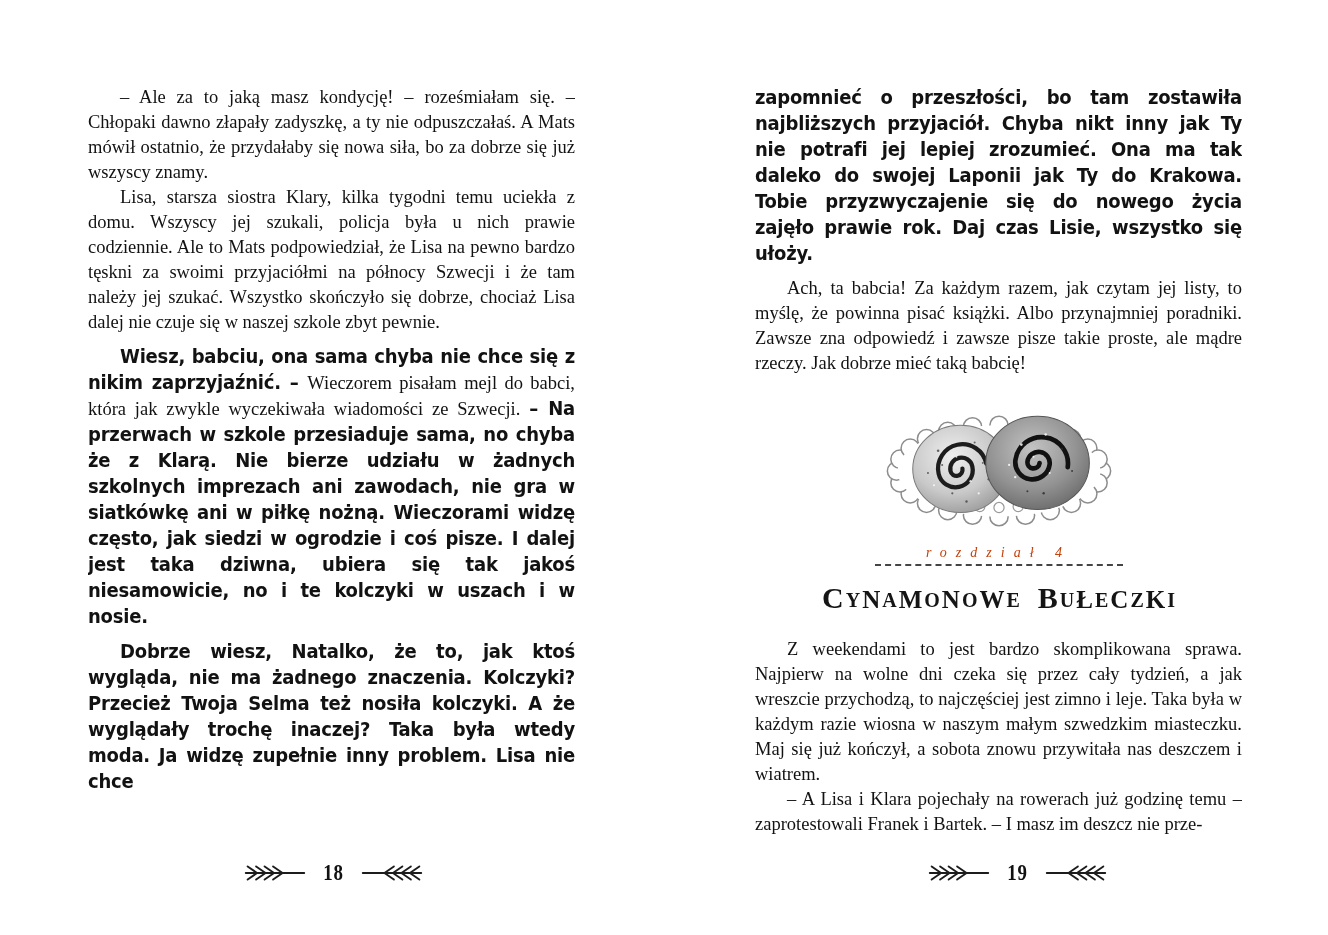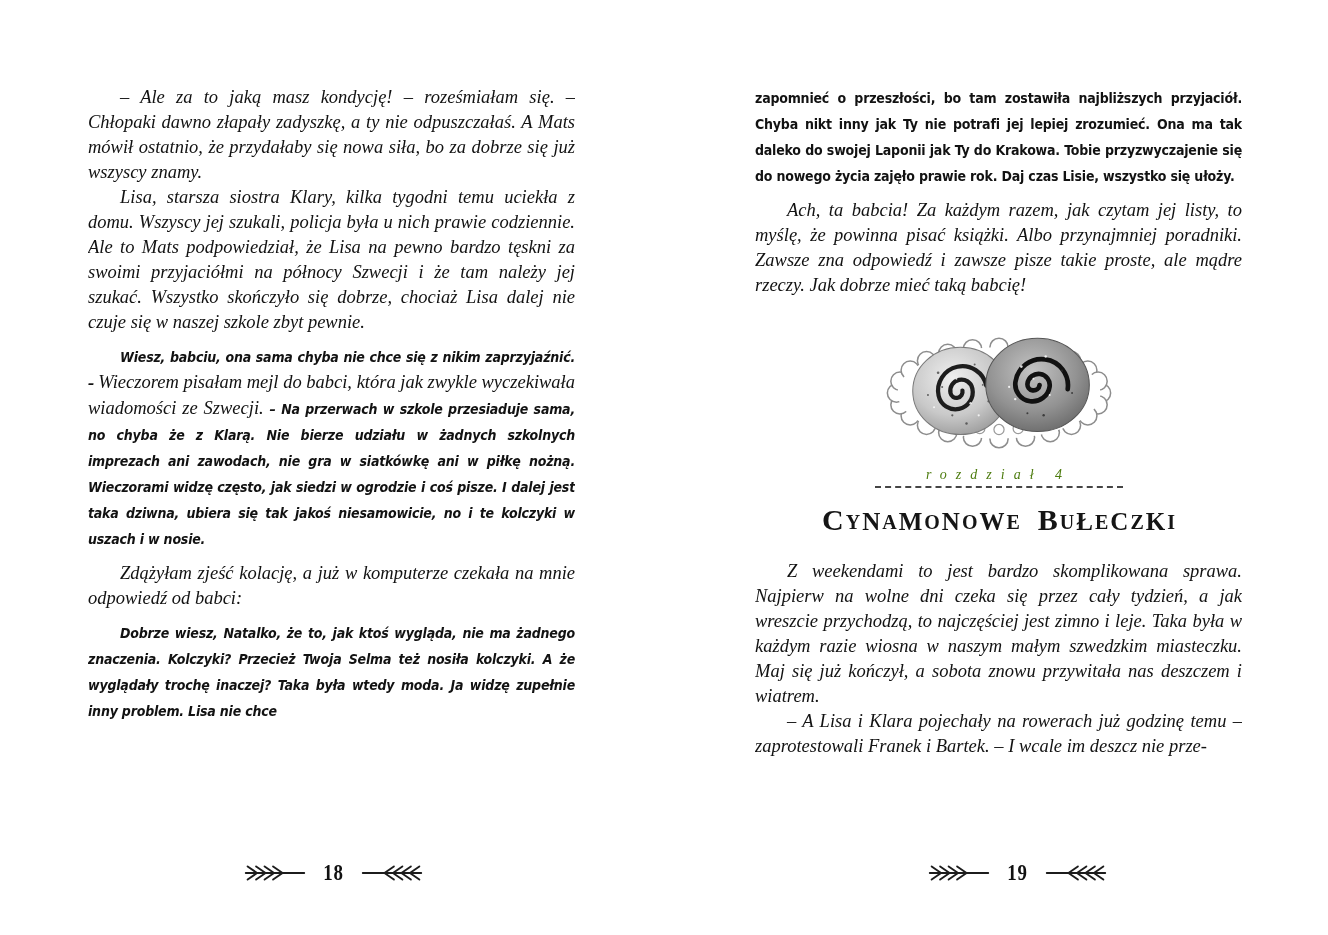--- a/index.html
+++ b/index.html
@@ -5,33 +5,33 @@
   html,body{margin:0;padding:0;}
   body{
     width:1328px;height:935px;background:#ffffff;position:relative;overflow:hidden;
     font-family:"Liberation Serif", serif;color:#121212;
   }
   .page{position:absolute;top:85px;width:487px;max-height:762px;overflow:hidden;}
   .page.left{left:88px;}
   .page.right{left:755px;}
 
   .para{margin:0;text-align:justify;line-height:25px;color:#121212;hyphens:auto;}
-  .para.indent{text-indent:32px;font-style:italic;}
+  .para.indent{text-indent:32px;}
   .para.gap{margin-top:9px;}
   .seg-serif{font-family:"Liberation Serif", serif;font-size:18.5px;}
   .seg-letter{
     font-family:"DejaVu Sans","Liberation Sans",sans-serif;
-    font-stretch:condensed;font-weight:700;font-size:14px;letter-spacing:-0.2px;
+    font-stretch:condensed;font-weight:700;font-size:20px;letter-spacing:-0.2px;
   }
 
   figure.illo{margin:26px 0 0;text-align:center;}
   .chapter-head{text-align:center;margin-top:2px;}
   .chapter-label{
     font-family:"Liberation Serif", serif;font-style:italic;
-    font-size:14px;letter-spacing:9px;color:#4d7c0f;white-space:nowrap;
+    font-size:14px;letter-spacing:9px;color:#c2410c;white-space:nowrap;
   }
   .chapter-rule{width:248px;margin:3px auto 9px;border-top:2.5px dashed #454545;height:0;}
   .chapter-title{margin:0 0 14px;line-height:44px;}
   .word{display:inline-block;margin:0 8px;white-space:nowrap;}
   .tl{display:inline-block;margin:0 1px;font-family:"Liberation Serif",serif;
       font-weight:700;text-transform:uppercase;color:#151515;}
   .tl-xl{font-size:30px;}
   .tl-lg{font-size:25px;}
   .tl-sm{font-size:20px;transform:translateY(-1px);}
 
@@ -56,21 +56,20 @@
   <symbol id="sprig" viewBox="0 0 70 20">
     <path d="M4 10 H66 M16 10 L6 3 M16 10 L6 17 M25 10 L15 3 M25 10 L15 17 M34 10 L24 3 M34 10 L24 17 M43 10 L33 3 M43 10 L33 17" fill="none" stroke="#1c1c1c" stroke-width="2" stroke-linecap="round"></path>
   </symbol>
 </svg>
 
 <section class="page left">
   <div>
       <p class="para indent"><span class="seg-serif">– Ale za to jaką masz kondycję! – roześmiałam się. – Chłopaki dawno złapały zadyszkę, a ty nie odpuszczałaś. A Mats mówił ostatnio, że przydałaby się nowa siła, bo za dobrze się już wszyscy znamy.</span></p>
       <p class="para indent"><span class="seg-serif">Lisa, starsza siostra Klary, kilka tygodni temu uciekła z domu. Wszyscy jej szukali, policja była u nich prawie codziennie. Ale to Mats podpowiedział, że Lisa na pewno bardzo tęskni za swoimi przyjaciółmi na północy Szwecji i że tam należy jej szukać. Wszystko skończyło się dobrze, chociaż Lisa dalej nie czuje się w naszej szkole zbyt pewnie.</span></p>
       <p class="para indent gap"><span class="seg-letter">Wiesz, babciu, ona sama chyba nie chce się z nikim zaprzyjaźnić. – </span><span class="seg-serif">Wieczorem pisałam mejl do babci, która jak zwykle wyczekiwała wiadomości ze Szwecji. </span><span class="seg-letter">– Na przerwach w szkole przesiaduje sama, no chyba że z Klarą. Nie bierze udziału w żadnych szkolnych imprezach ani zawodach, nie gra w siatkówkę ani w piłkę nożną. Wieczorami widzę często, jak siedzi w ogrodzie i coś pisze. I dalej jest taka dziwna, ubiera się tak jakoś niesamowicie, no i te kolczyki w uszach i w nosie.</span></p>
-      <p class="para indent gap"><span class="seg-serif">Zdążyłam zjeść kolację, a już w komputerze czekała na mnie odpowiedź od babci:</span></p>
       <p class="para indent gap"><span class="seg-letter">Dobrze wiesz, Natalko, że to, jak ktoś wygląda, nie ma żadnego znaczenia. Kolczyki? Przecież Twoja Selma też nosiła kolczyki. A że wyglądały trochę inaczej? Taka była wtedy moda. Ja widzę zupełnie inny problem. Lisa nie chce</span></p>
     </div>
 </section>
 
 <section class="page right">
   <div>
       <p class="para"><span class="seg-letter">zapomnieć o przeszłości, bo tam zostawiła najbliższych przyjaciół. Chyba nikt inny jak Ty nie potrafi jej lepiej zrozumieć. Ona ma tak daleko do swojej Laponii jak Ty do Krakowa. Tobie przyzwyczajenie się do nowego życia zajęło prawie rok. Daj czas Lisie, wszystko się ułoży.</span></p>
       <p class="para indent gap"><span class="seg-serif">Ach, ta babcia! Za każdym razem, jak czytam jej listy, to myślę, że powinna pisać książki. Albo przynajmniej poradniki. Zawsze zna odpowiedź i zawsze pisze takie proste, ale mądre rzeczy. Jak dobrze mieć taką babcię!</span></p>
     </div>
 
@@ -176,21 +175,21 @@
   </figure>
 
   <div class="chapter-head">
     <div class="chapter-label">rozdział 4</div>
     <div class="chapter-rule"></div>
     <h1 class="chapter-title"><span class="word"><span class="tl tl-xl">C</span><span class="tl tl-sm">y</span><span class="tl tl-lg">n</span><span class="tl tl-sm">a</span><span class="tl tl-lg">m</span><span class="tl tl-sm">o</span><span class="tl tl-lg">n</span><span class="tl tl-sm">o</span><span class="tl tl-lg">w</span><span class="tl tl-sm">e</span></span><span class="word"><span class="tl tl-xl">B</span><span class="tl tl-sm">u</span><span class="tl tl-lg">ł</span><span class="tl tl-sm">e</span><span class="tl tl-lg">c</span><span class="tl tl-sm">z</span><span class="tl tl-lg">k</span><span class="tl tl-sm">i</span></span></h1>
   </div>
 
   <div>
       <p class="para indent"><span class="seg-serif">Z weekendami to jest bardzo skomplikowana sprawa. Najpierw na wolne dni czeka się przez cały tydzień, a jak wreszcie przychodzą, to najczęściej jest zimno i leje. Taka była w każdym razie wiosna w naszym małym szwedzkim miasteczku. Maj się już kończył, a sobota znowu przywitała nas deszczem i wiatrem.</span></p>
-      <p class="para indent"><span class="seg-serif">– A Lisa i Klara pojechały na rowerach już godzinę temu – zaprotestowali Franek i Bartek. – I wcale im deszcz nie prze-</span></p>
+      <p class="para indent"><span class="seg-serif">– A Lisa i Klara pojechały na rowerach już godzinę temu – zaprotestowali Franek i Bartek. – I masz im deszcz nie prze-</span></p>
     </div>
 </section>
 
 <div class="footer left">
   <svg class="sprig" viewBox="0 0 70 20">
       <use href="#sprig"></use>
     </svg>
   <span class="page-number">18</span>
   <svg class="sprig flip" viewBox="0 0 70 20">
       <use href="#sprig"></use>

